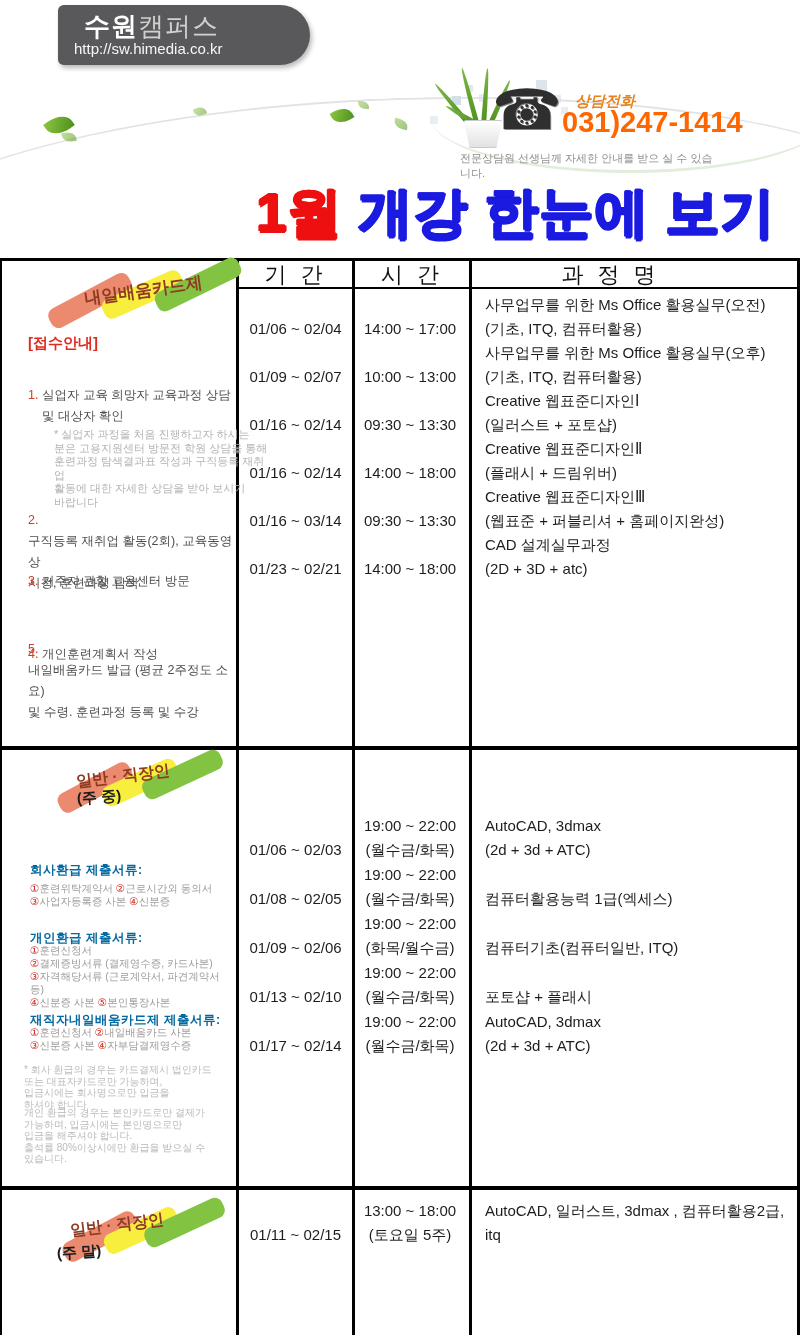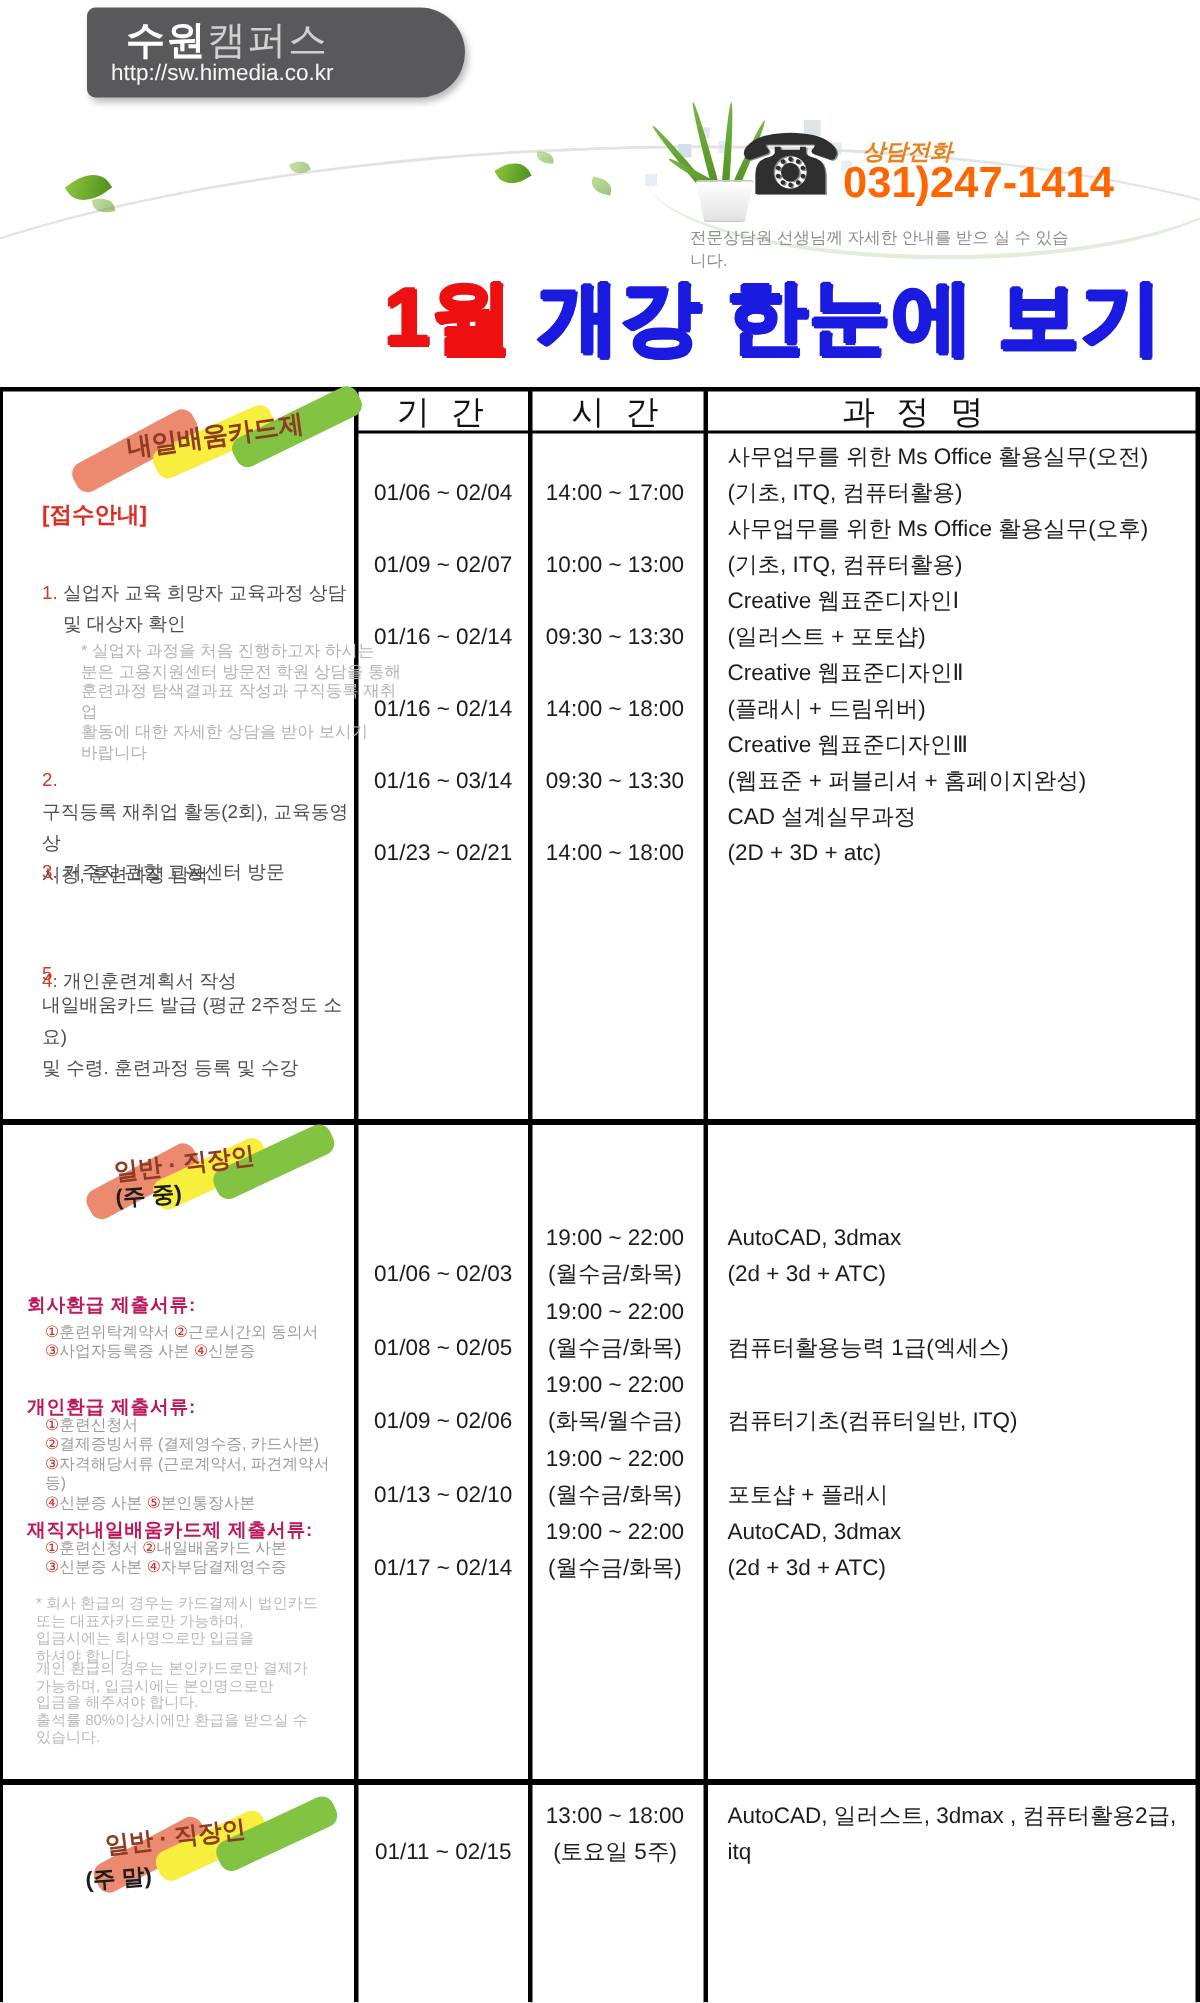--- a/index.html
+++ b/index.html
@@ -77,21 +77,21 @@
   .t3 { left:70px;  top:1215px; font-size:16px; transform:rotate(-7deg); }
   
   .s1-notice { position:absolute; left:28px; top:334px; font-size:15px; font-weight:bold; color:#e02b20; }
   .step { position:absolute; left:28px; width:210px; font-size:12.5px; color:#4e4e4e; line-height:21px; }
   .step .snum { color:#cf3c2a; }
   .step .stext { display:inline-block; vertical-align:top; white-space:pre-line; }
   .st1 { top:385px; } .st2 { top:510px; } .st3 { top:571px; } .st4 { top:604px;margin-top:40px; } .st5 { top:639px; }
   .s1-note { position:absolute; left:22px; top:428px; width:215px; font-size:11px; line-height:13.5px;
     color:#b5b3b3; white-space:pre-line;margin-left:32px; }
   
-  .doc-h { position:absolute; left:18px; font-size:12.5px; font-weight:bold; color:#be185d; letter-spacing:.5px; }
+  .doc-h { position:absolute; left:30px; font-size:12.5px; font-weight:bold; color:#0369a1; letter-spacing:.5px; }
   .doc-items { position:absolute; left:30px; width:205px; font-size:10.5px; line-height:13px;
     color:#9e9b9b; white-space:pre-line; }
   .g1h { top:862px; } .g1i { top:882px; }
   .g2h { top:930px; } .g2i { top:944px; }
   .g3h { top:1012px;text-align:center; } .g3i { top:1026px; }
   .cnum { color:#cf2a1f; }
   .s2-note { position:absolute; left:24px; width:215px; font-size:10px; line-height:11.5px;
     color:#bcbab8; white-space:pre-line; }
   .n1 { top:1064px; } .n2 { top:1107px; }
 </style>

